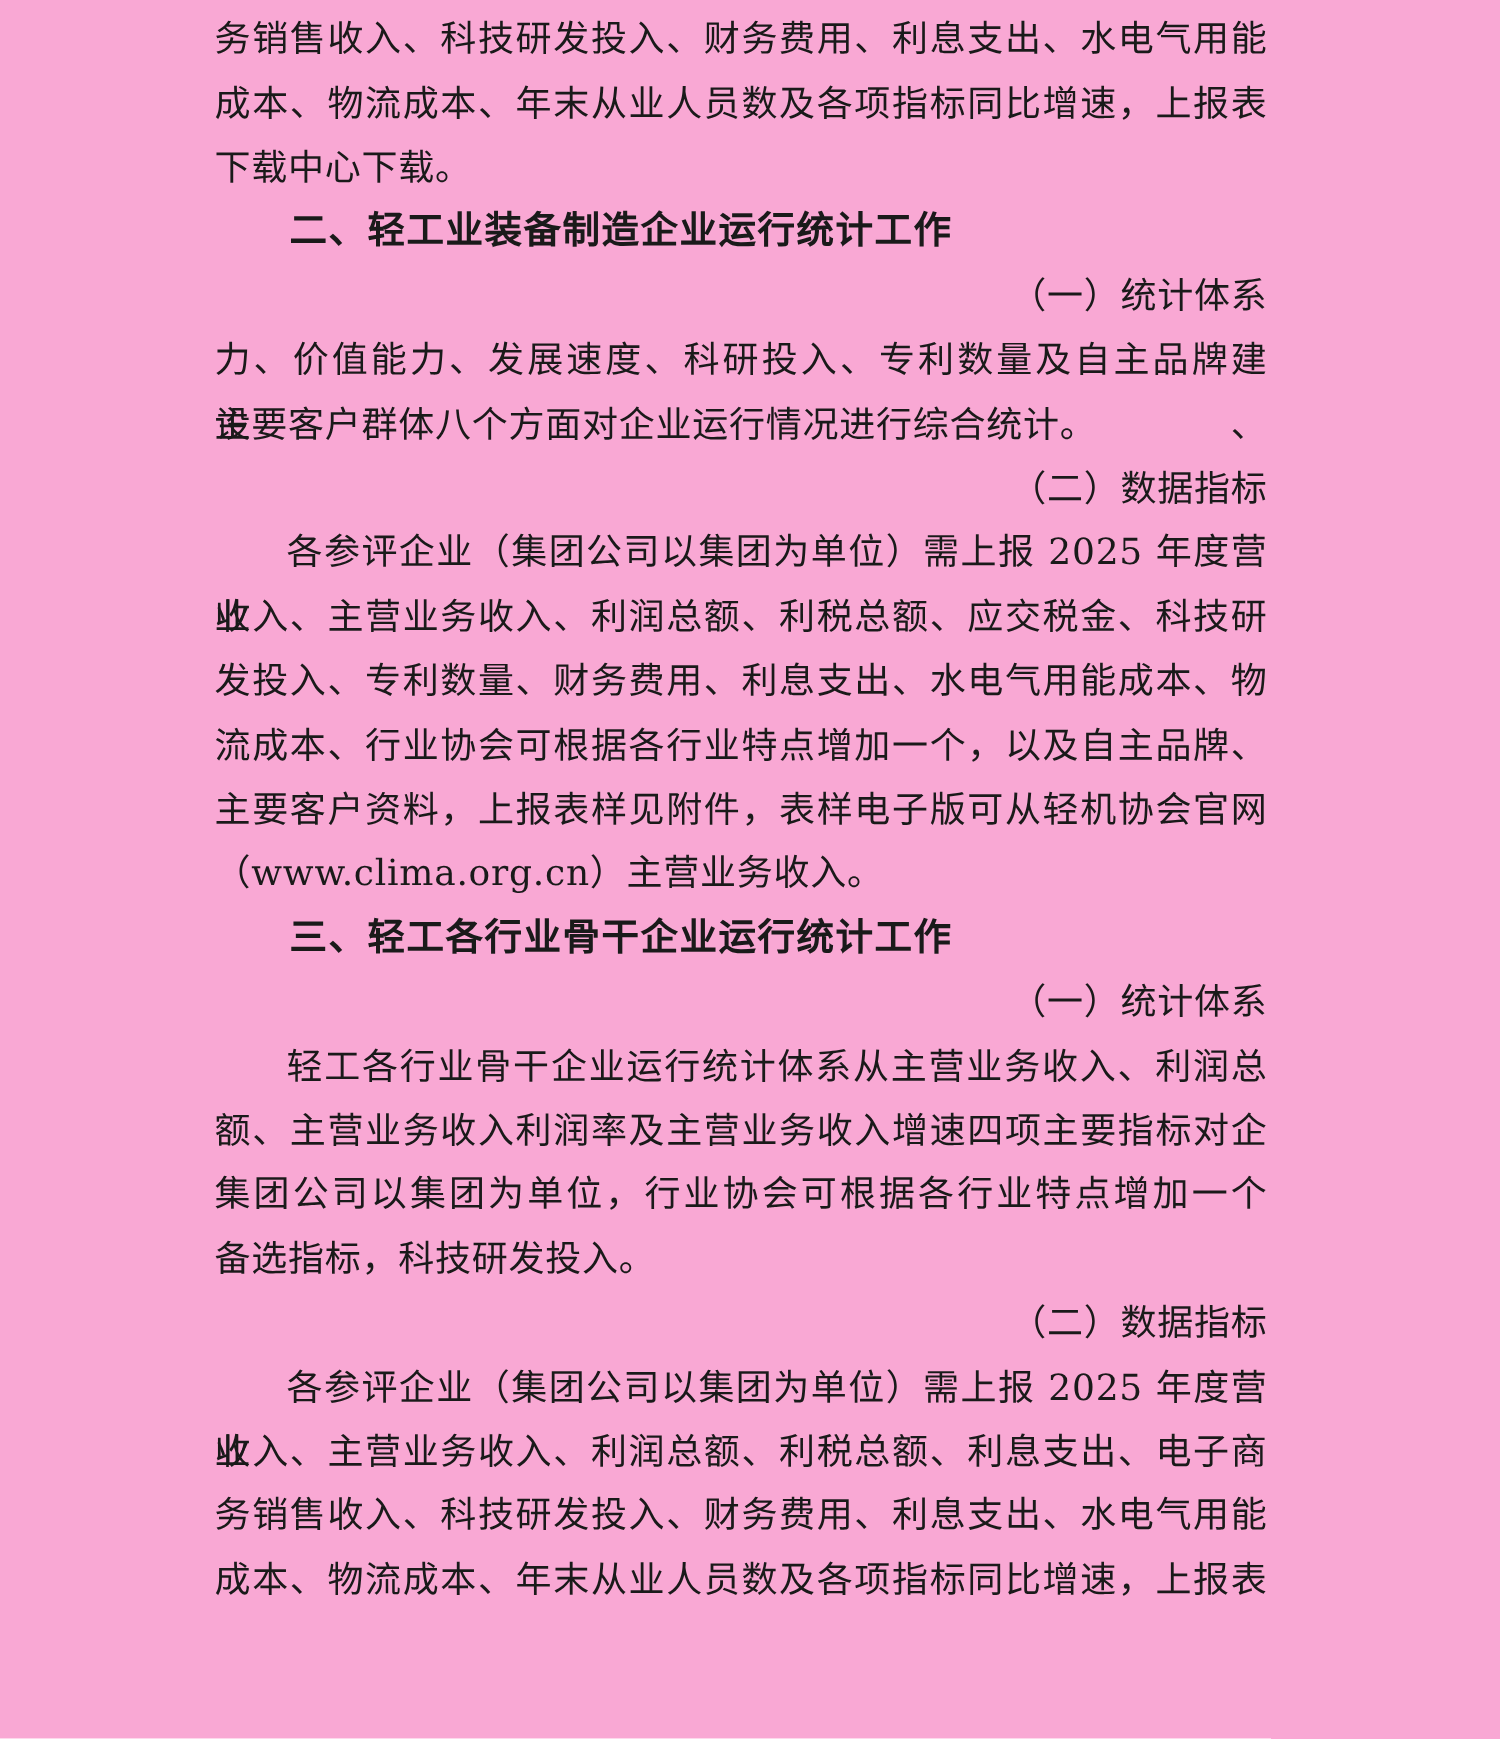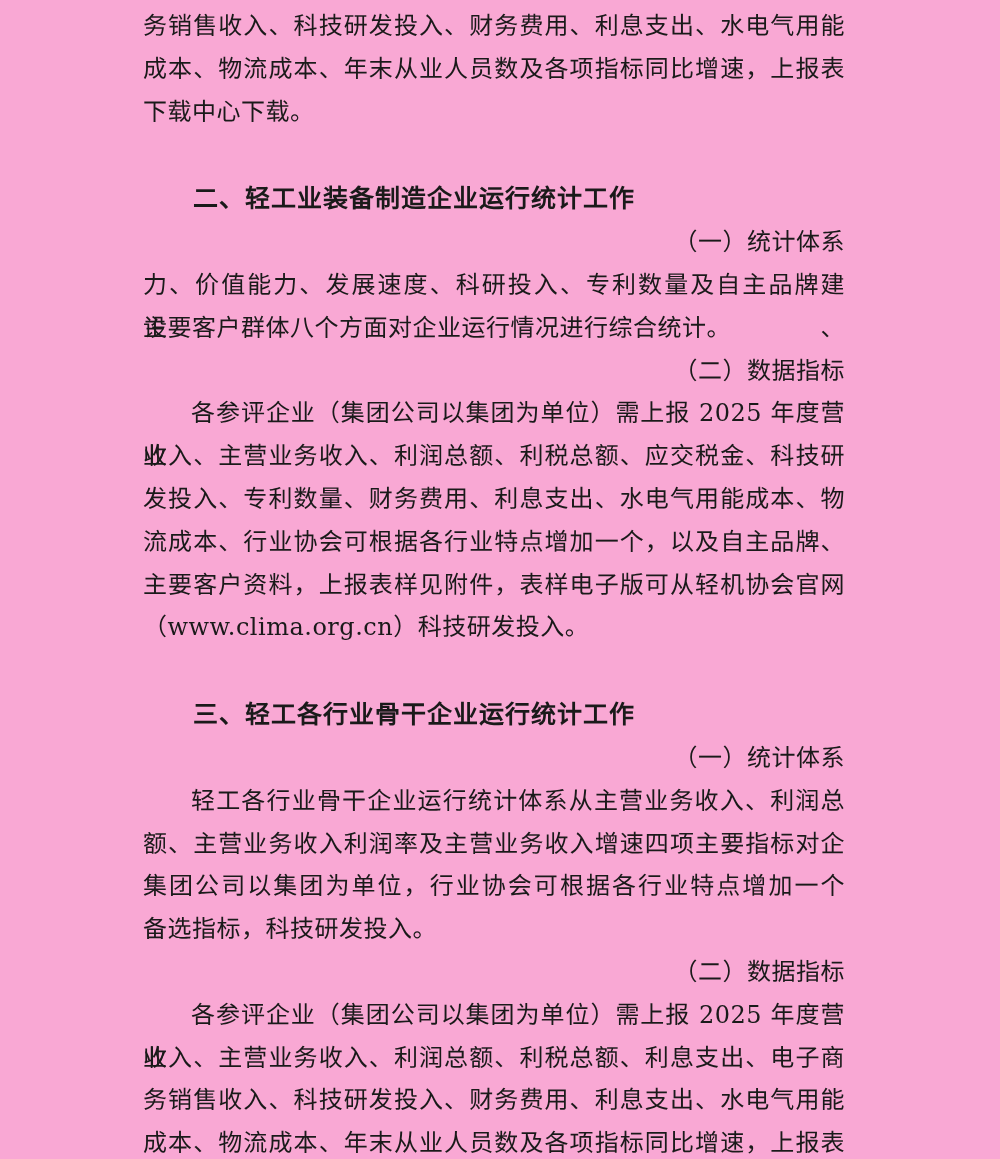--- a/index.html
+++ b/index.html
@@ -34,21 +34,20 @@
     text-justify: inter-character;
   }
   .line.indent {
     text-indent: 2em;
   }
   .line.heading {
     font-family: "DejaVu Sans", "Liberation Sans", sans-serif;
     font-weight: bold;
     font-size: 25px;
     letter-spacing: 1px;
-    margin-top: 45px;
   }
   .line.sub {
     font-family: "DejaVu Serif", "Liberation Serif", serif;
     font-weight: normal;
     text-align: right;
   }
 </style>
 </head>
 <body>
 
@@ -60,21 +59,21 @@
       <div class="line heading indent">二、轻工业装备制造企业运行统计工作</div>
       <div class="line sub indent">（一）统计体系</div>
       <div class="line body justify">力、价值能力、发展速度、科研投入、专利数量及自主品牌建设、</div>
       <div class="line body">主要客户群体八个方面对企业运行情况进行综合统计。</div>
       <div class="line sub indent">（二）数据指标</div>
       <div class="line body indent justify">各参评企业（集团公司以集团为单位）需上报 2025 年度营业</div>
       <div class="line body justify">收入、主营业务收入、利润总额、利税总额、应交税金、科技研</div>
       <div class="line body justify">发投入、专利数量、财务费用、利息支出、水电气用能成本、物</div>
       <div class="line body justify">流成本、行业协会可根据各行业特点增加一个，以及自主品牌、</div>
       <div class="line body justify">主要客户资料，上报表样见附件，表样电子版可从轻机协会官网</div>
-      <div class="line body">（www.clima.org.cn）科技研发投入。</div>
+      <div class="line body">（www.clima.org.cn）主营业务收入。</div>
       <div class="line heading indent">三、轻工各行业骨干企业运行统计工作</div>
       <div class="line sub indent">（一）统计体系</div>
       <div class="line body indent justify">轻工各行业骨干企业运行统计体系从主营业务收入、利润总</div>
       <div class="line body justify">额、主营业务收入利润率及主营业务收入增速四项主要指标对企</div>
       <div class="line body justify">集团公司以集团为单位，行业协会可根据各行业特点增加一个</div>
       <div class="line body">备选指标，科技研发投入。</div>
       <div class="line sub indent">（二）数据指标</div>
       <div class="line body indent justify">各参评企业（集团公司以集团为单位）需上报 2025 年度营业</div>
       <div class="line body justify">收入、主营业务收入、利润总额、利税总额、利息支出、电子商</div>
       <div class="line body justify">务销售收入、科技研发投入、财务费用、利息支出、水电气用能</div>

